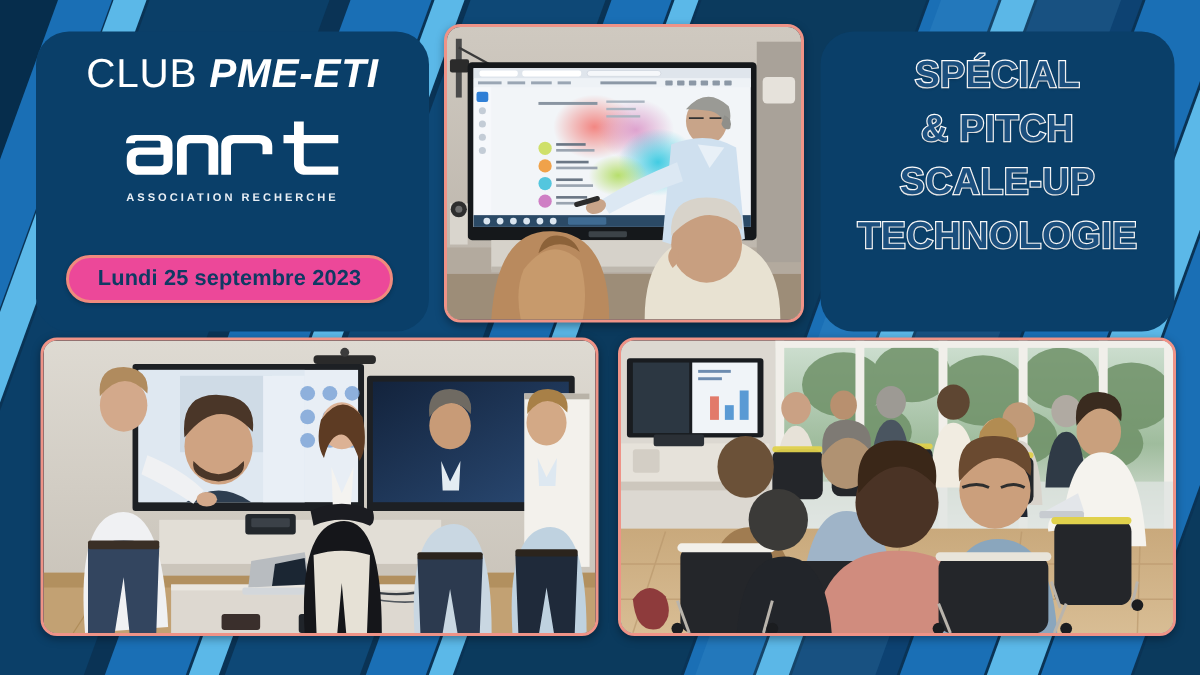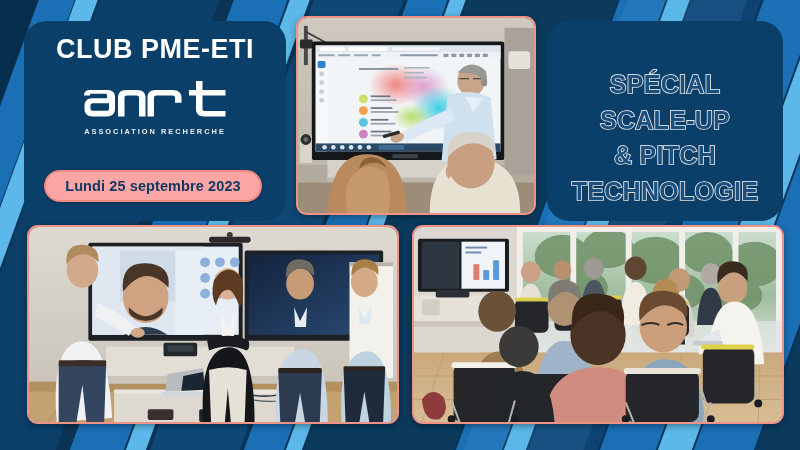--- a/index.html
+++ b/index.html
@@ -31,22 +31,22 @@
   .panel-left  { left:24px;  top:21px;  width:262px; height:200px; background:#0a3f69; }
   .panel-right { left:547px; top:21px;  width:236px; height:200px; background:#0a3f69; }
 
   
   .club-title {
     position:absolute; left:24px; top:36px; width:262px;
     text-align:center; color:#ffffff;
     font-size:27px; letter-spacing:.5px; line-height:1;
     white-space:nowrap;
   }
-  .club-title .light { font-weight:700; }
-  .club-title .bold  { font-weight:700; }
+  .club-title .light { font-weight:400; }
+  .club-title .bold  { font-weight:700;font-style:italic; }
 
   
   .logo-wrap {
     position:absolute; left:24px; top:78px; width:262px;
     text-align:center;
   }
   .logo-mark {
     display:block; margin:0 auto;
   }
   .logo-sub {
@@ -56,21 +56,21 @@
     font-weight:600;
     letter-spacing:2.0px;
     line-height:1.45;
     white-space:nowrap;
   }
 
   
   .date-pill {
     position:absolute; left:44px; top:170px;
     width:218px; height:32px;
-    background:#fca5a5;
+    background:#ec4899;
     border:2.5px solid #f08a7e;
     border-radius:17px;
     display:flex; align-items:center; justify-content:center;
     color:#0f3a63;
     font-size:14.5px; font-weight:700;
     letter-spacing:.1px;
     box-shadow:0 1px 3px rgba(0,0,0,.25);
   }
 
   
@@ -79,21 +79,20 @@
     text-align:center;
     color:#1b4f7e;
     font-size:25px;
     font-weight:700;
     line-height:1.42;
     letter-spacing:.3px;
     -webkit-text-stroke:1.6px #ffffff;
     paint-order:stroke fill;
     text-shadow:0 1px 2px rgba(0,0,0,.18);
     white-space:nowrap;
-    margin-top:34px;
   }
   .headline span { display:block; }
 
   
   .photo {
     position:absolute;
     border:2.5px solid #ef9387;
     border-radius:11px;
     overflow:hidden;
     background:#24313c;
@@ -157,22 +156,22 @@
     </svg>
     <div class="logo-sub">
       <div>ASSOCIATION RECHERCHE</div>
     </div>
   </div>
 
   <div class="date-pill">Lundi 25 septembre 2023</div>
 
   <div class="headline">
     <span>SPÉCIAL</span>
+    <span>&amp; PITCH</span>
     <span>SCALE-UP</span>
-    <span>&amp; PITCH</span>
     <span>TECHNOLOGIE</span>
   </div>
 
   <div class="photo p-top">
     <svg viewBox="0 0 240 199" preserveAspectRatio="none" aria-hidden="true">
       <defs>
         <linearGradient id="wallA" x1="0" y1="0" x2="0" y2="1">
           <stop offset="0" stop-color="#cfc9c0"></stop>
             <stop offset="1" stop-color="#b9b2a8"></stop>
         </linearGradient>

